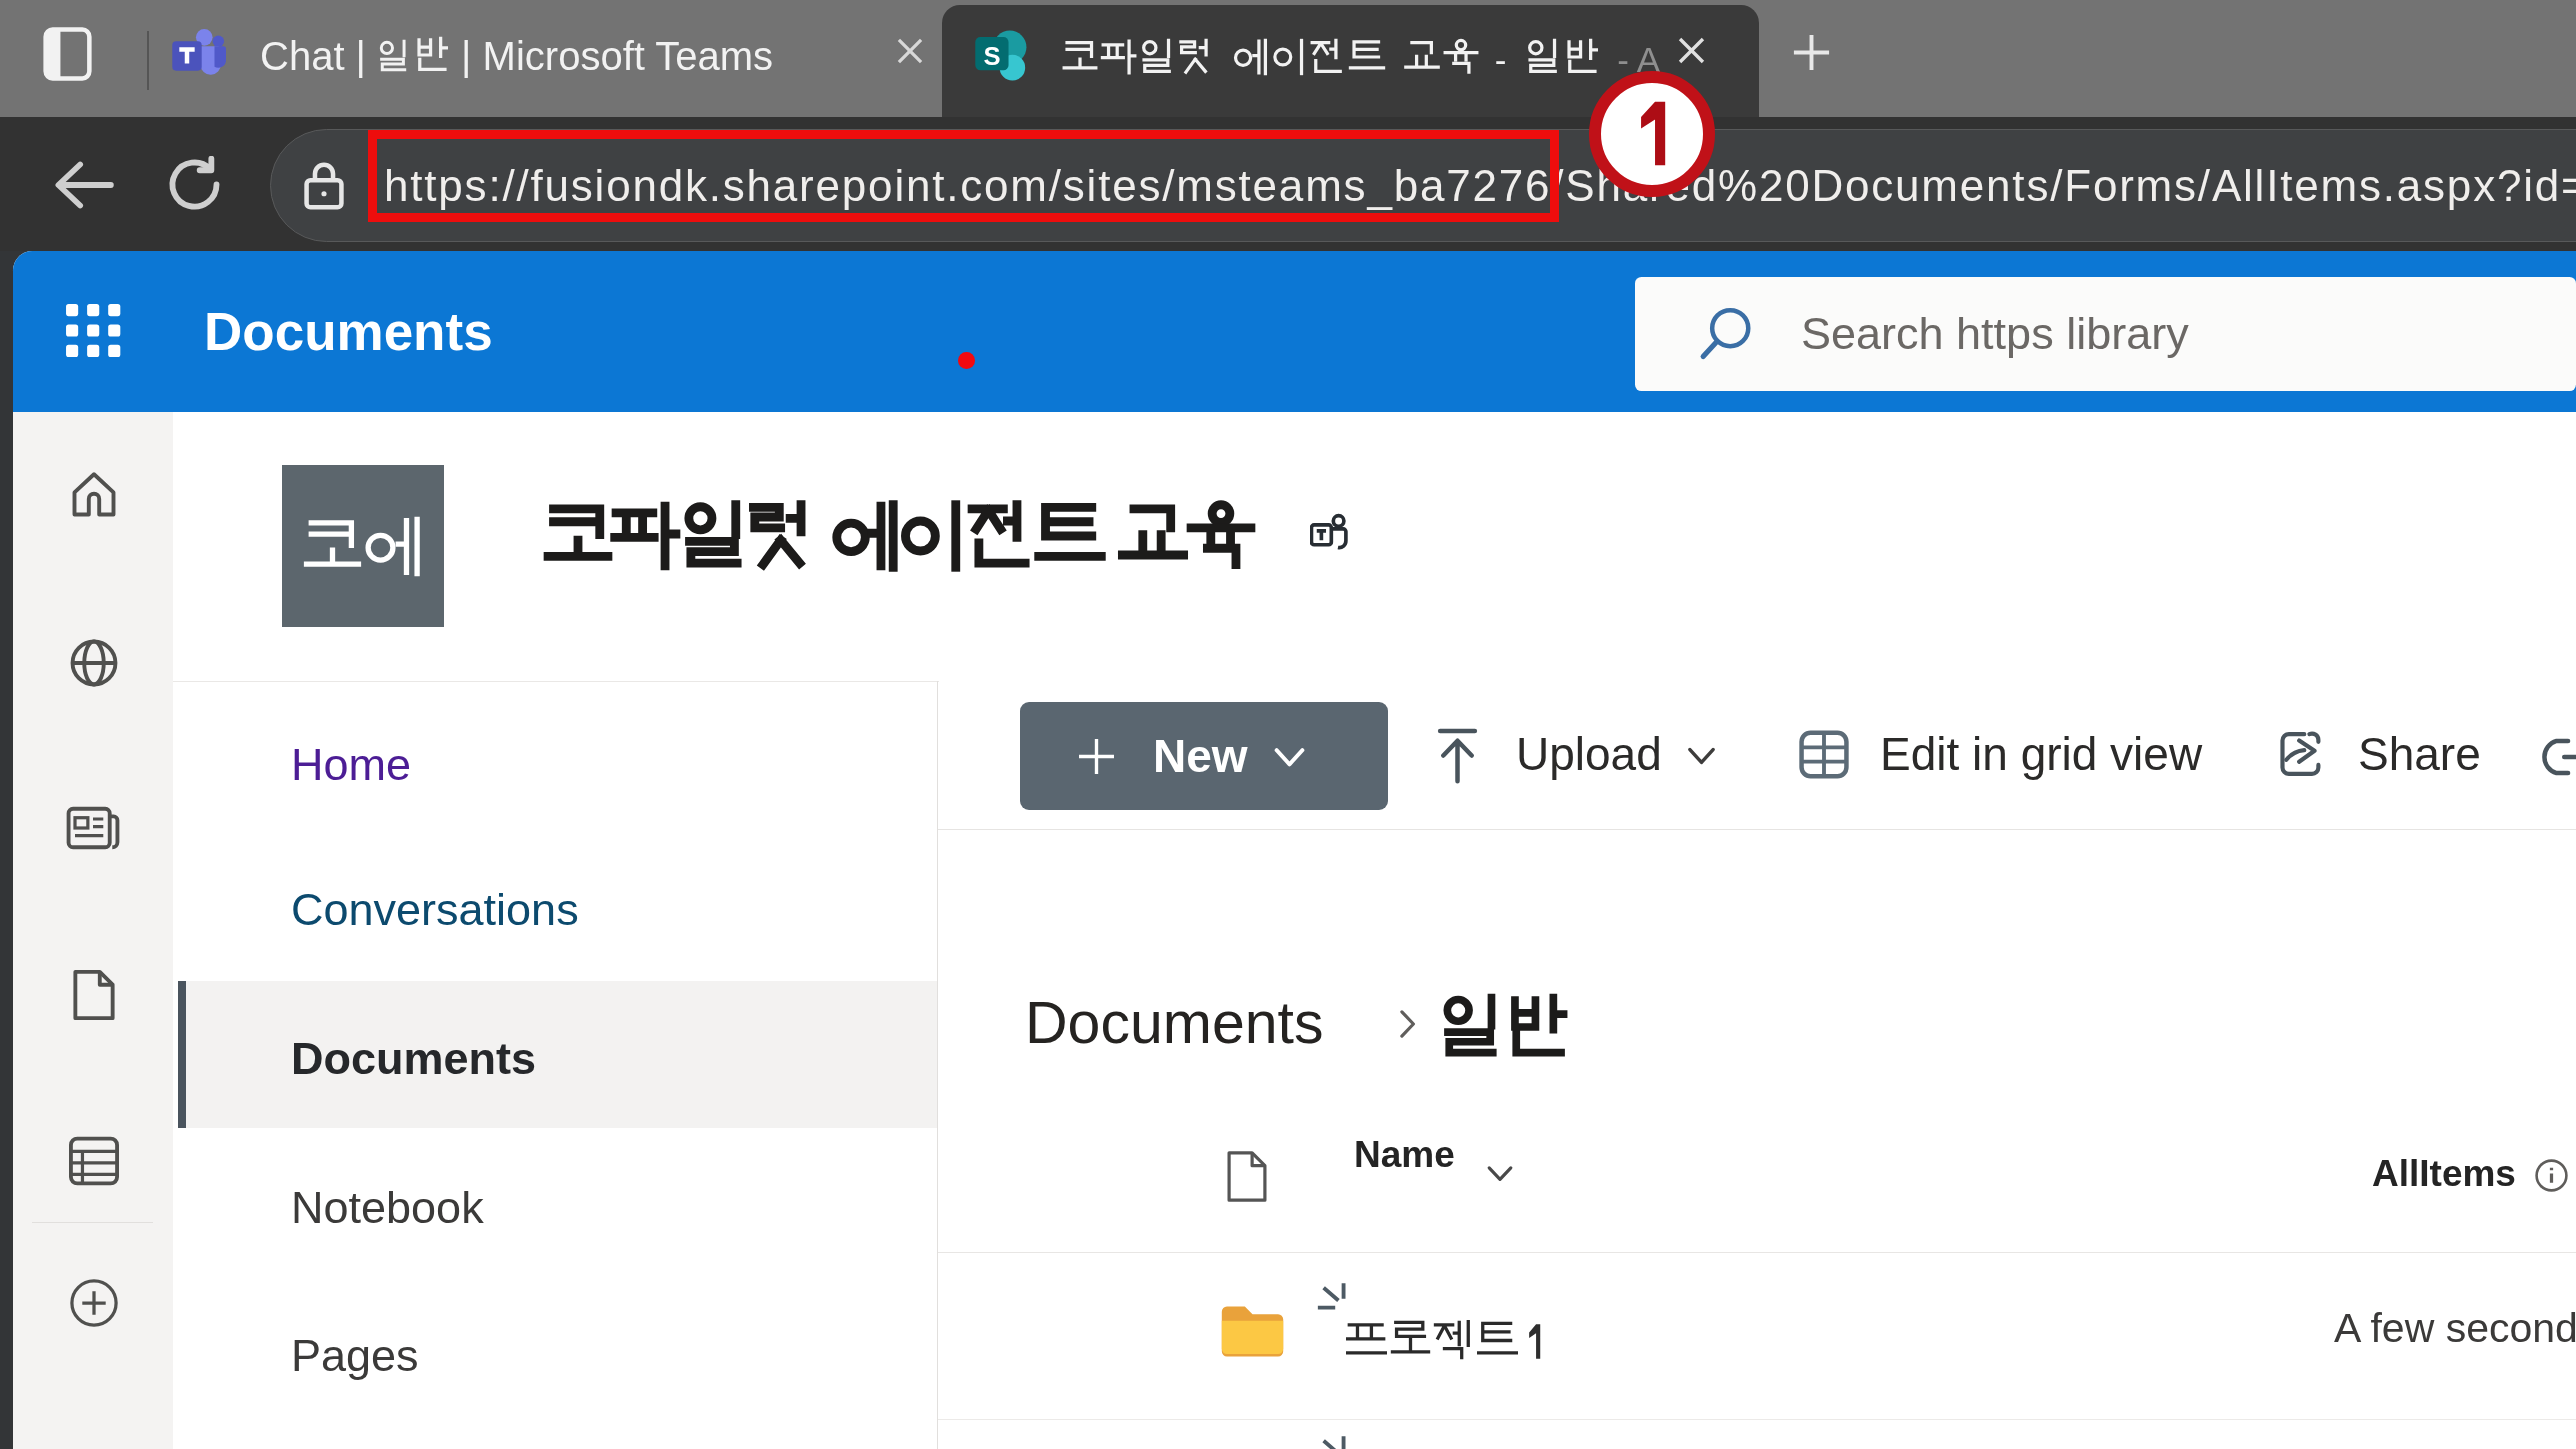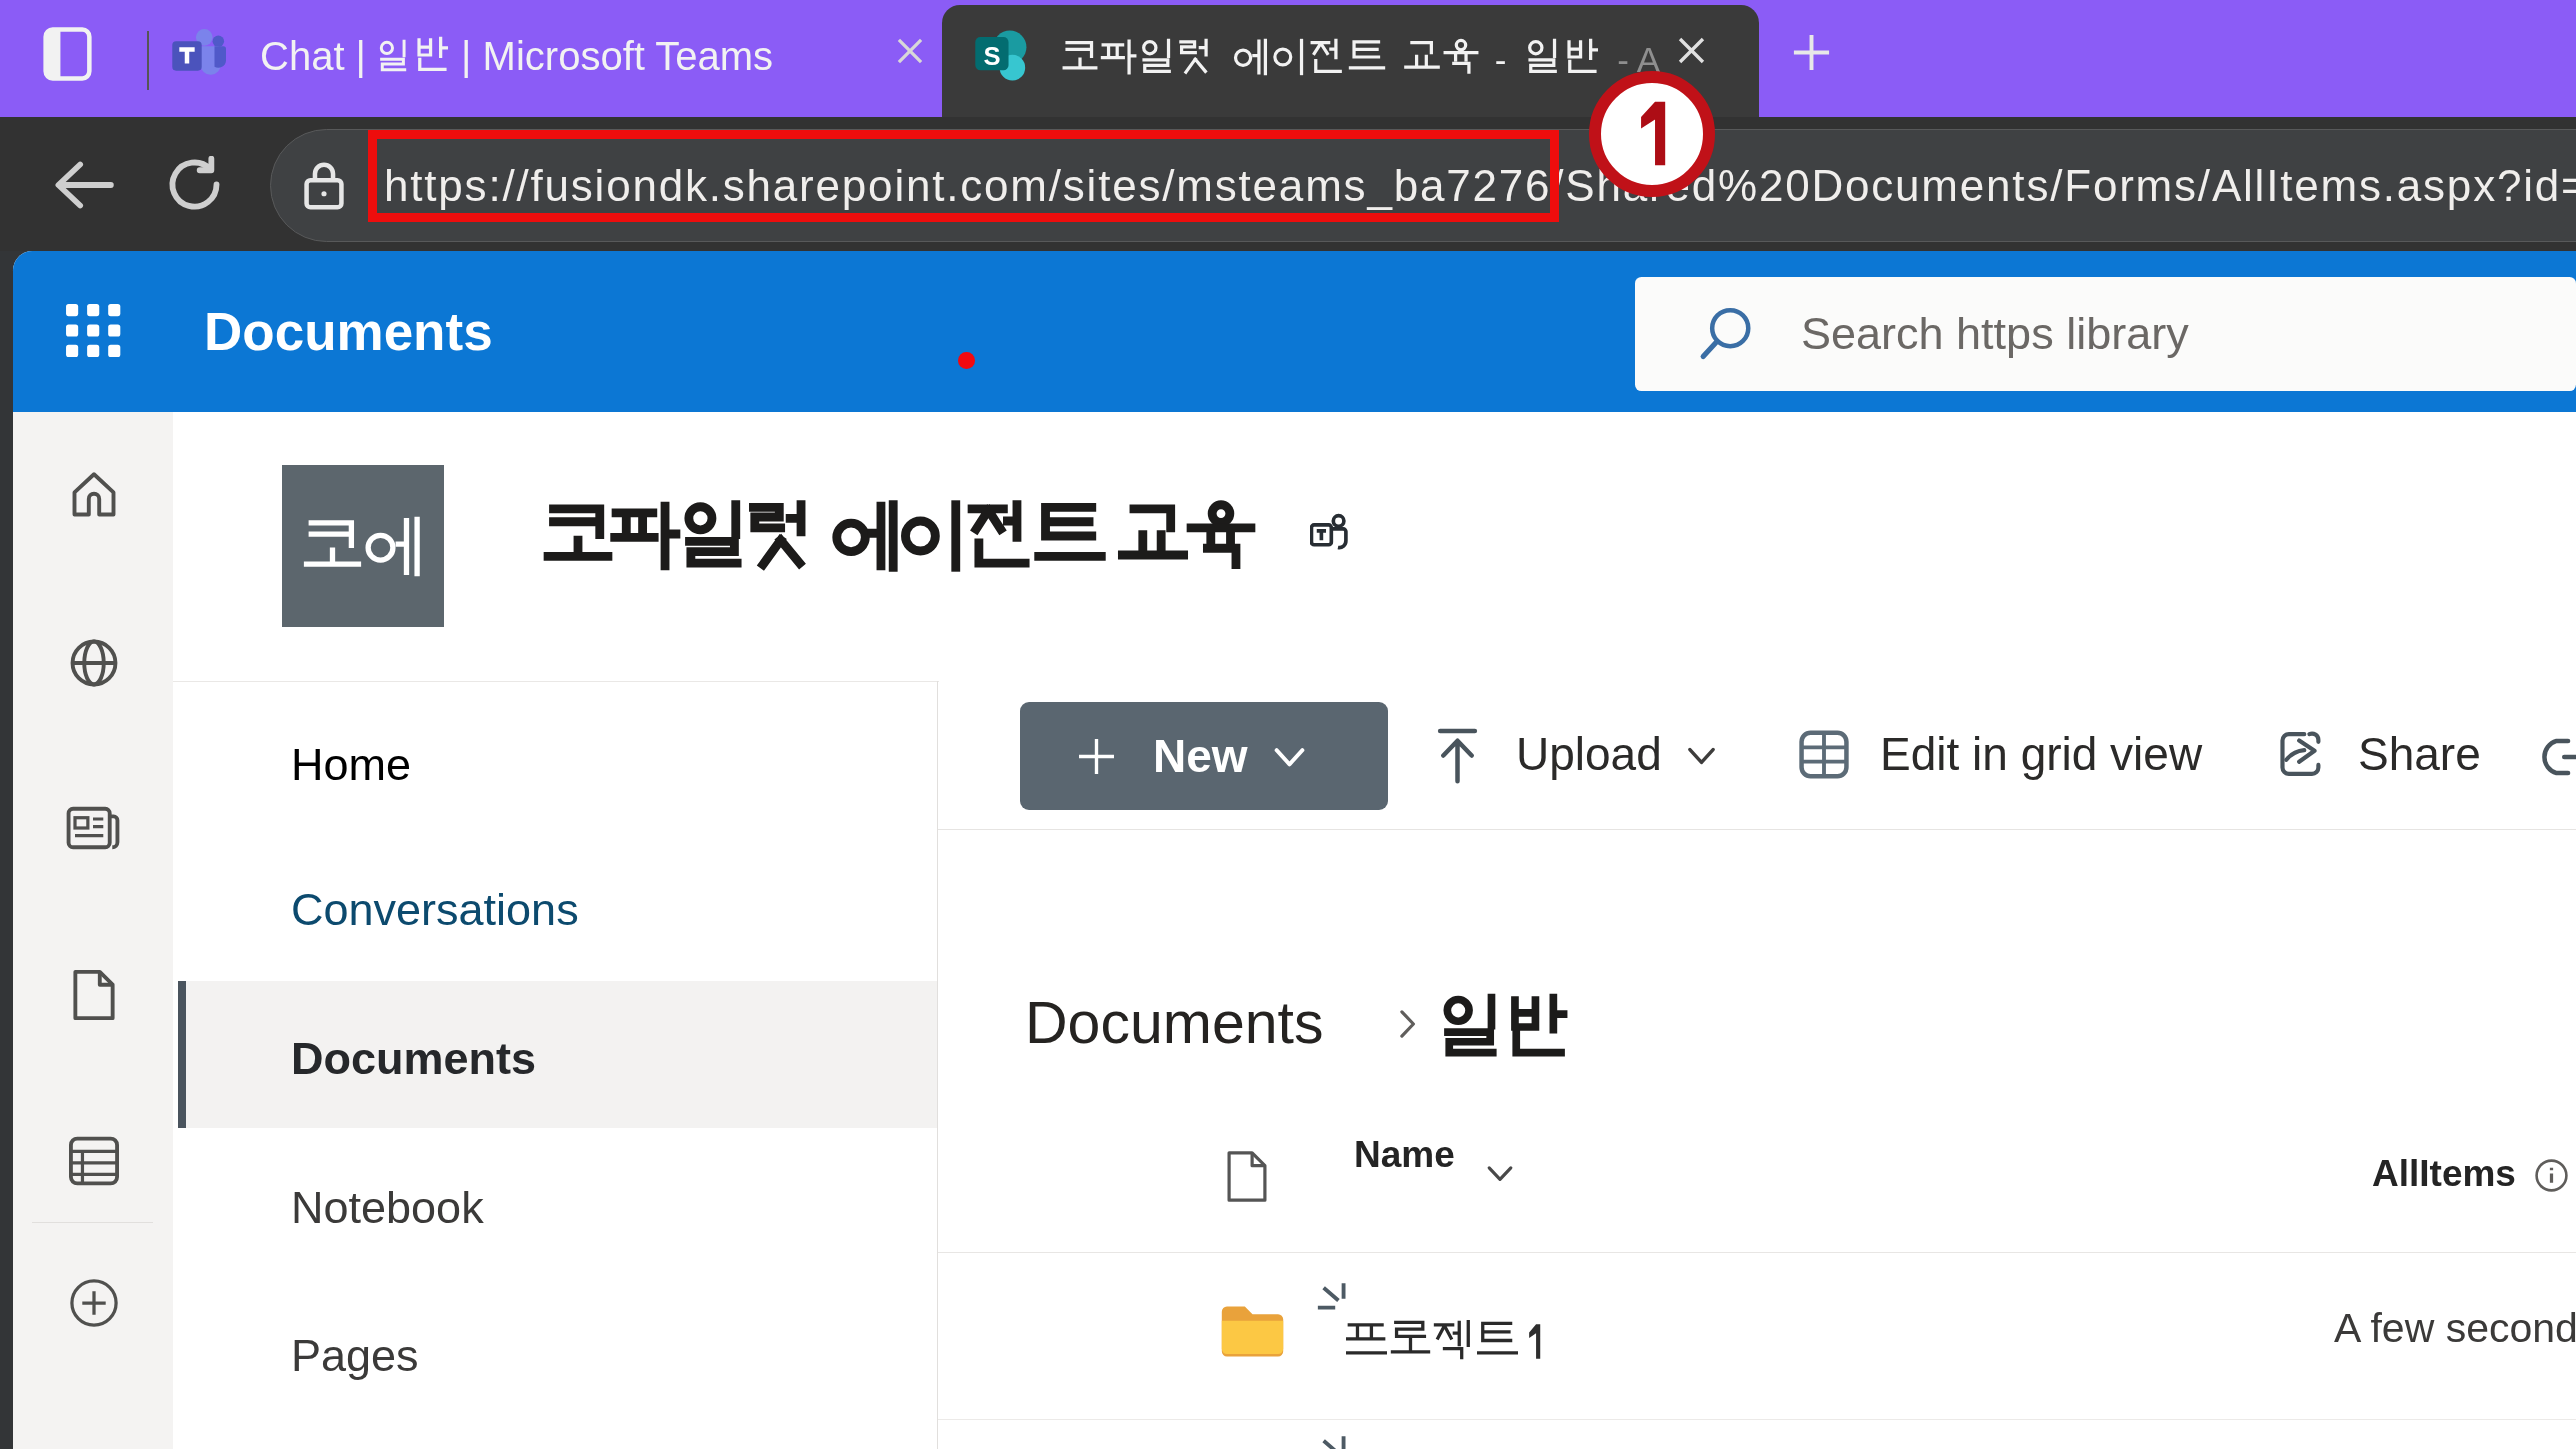--- a/index.html
+++ b/index.html
@@ -56,21 +56,21 @@
   <g stroke="currentColor" fill="none" stroke-linecap="square" stroke-linejoin="miter" id="hg-ro">
         <path d="M14,6 L80,6 L80,22 L16,22 L16,40 L84,40 M50,48 V70 M6,78 H94"></path>
       </g>
   <g stroke="currentColor" fill="none" stroke-linecap="square" stroke-linejoin="miter" id="hg-jek">
         <path d="M6,12 H48 M28,14 L12,44 M28,14 L44,44 M52,32 H64 M64,6 V60 M86,4 V62 M28,70 H70 V92"></path>
       </g>
 </defs>
 </svg>
 <div id="stage">
 
-  <div class="abs" id="tabstrip" style="left:0;top:0;width:2576px;height:117px;background:#8b5cf6;">
+  <div class="abs" id="tabstrip" style="left:0;top:0;width:2576px;height:117px;background:#737373;">
 
     <svg class="abs" style="left:43px;top:27px;" width="49" height="54" viewBox="0 0 76 84">
       <rect x="4" y="4" width="68" height="76" rx="11" fill="none" stroke="#f2f2f2" stroke-width="7"></rect>
       <path d="M15,4 h12 v76 h-12 a11,11 0 0 1 -11,-11 v-54 a11,11 0 0 1 11,-11 Z" fill="#f2f2f2"></path>
     </svg>
     <div class="abs" style="left:147px;top:31px;width:1.9px;height:59px;background:#555;"></div>
 
     <svg class="abs" style="left:171px;top:27px;" width="55" height="54" viewBox="0 0 86 84">
       <circle cx="52" cy="16" r="13" fill="#7b83eb"></circle>
       <circle cx="74" cy="22" r="9" fill="#5059c9"></circle>
@@ -208,21 +208,21 @@
       <div class="abs" style="left:19.3px;top:810px;width:121px;height:1.3px;background:#e1dfdd;"></div>
       <svg class="abs" style="left:55px;top:865px;" width="52" height="52" viewBox="0 0 80 80">
         <circle cx="40" cy="40" r="34" fill="none" stroke="#50504e" stroke-width="5"></circle>
         <path d="M40,22 V58 M22,40 H58" stroke="#50504e" stroke-width="5" fill="none"></path>
       </svg>
     </div>
 
     <div class="abs" style="left:160px;top:430px;width:766px;height:1.3px;background:#eae8e6;"></div>
     <div class="abs" style="left:924px;top:430px;width:1.3px;height:768px;background:#e1dfdd;"></div>
 
-    <div class="abs" style="left:278px;top:488px;font-size:45px;color:#000000;">Home</div>
+    <div class="abs" style="left:278px;top:488px;font-size:45px;color:#4c1d95;">Home</div>
     <div class="abs" style="left:278px;top:633px;font-size:45px;color:#0c4a6e;">Conversations</div>
     <div class="abs" style="left:165px;top:730px;width:759px;height:147px;background:#f3f2f1;">
       <div class="abs" style="left:0;top:0;width:7.7px;height:147px;background:#4a545e;"></div>
       <div class="abs" style="left:113px;top:52px;font-size:45px;font-weight:700;color:#26282b;">Documents</div>
     </div>
     <div class="abs" style="left:278px;top:931px;font-size:45px;color:#3b3a39;">Notebook</div>
     <div class="abs" style="left:278px;top:1079px;font-size:45px;color:#3b3a39;">Pages</div>
 
     <div class="abs" style="left:269px;top:214px;width:162px;height:162px;background:#5c666d;color:#fff;text-align:center;">
       <div style="margin-top:52px;display:flex;justify-content:center;">

